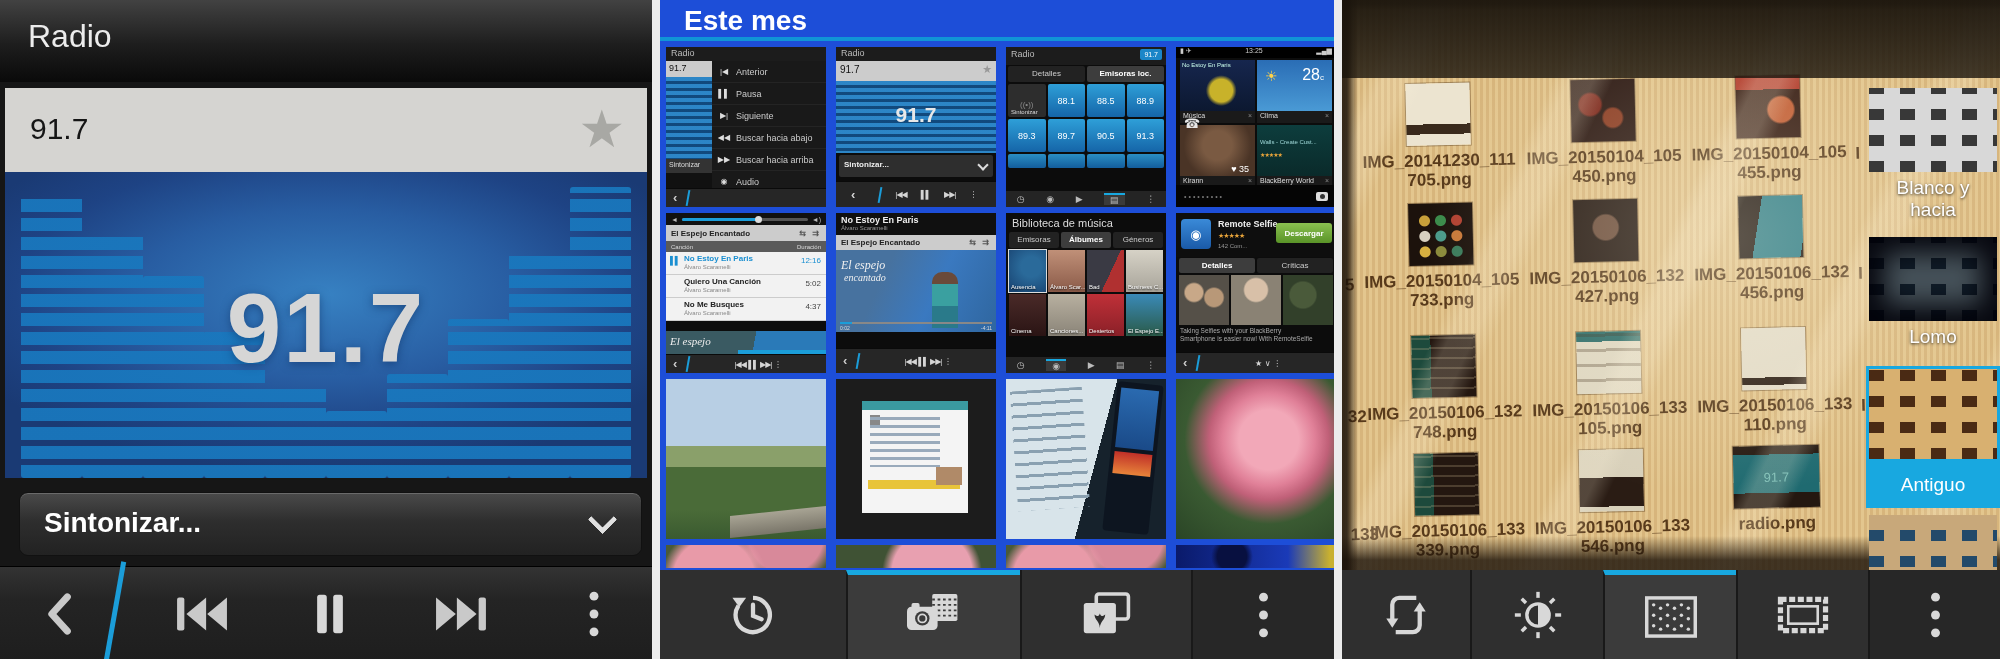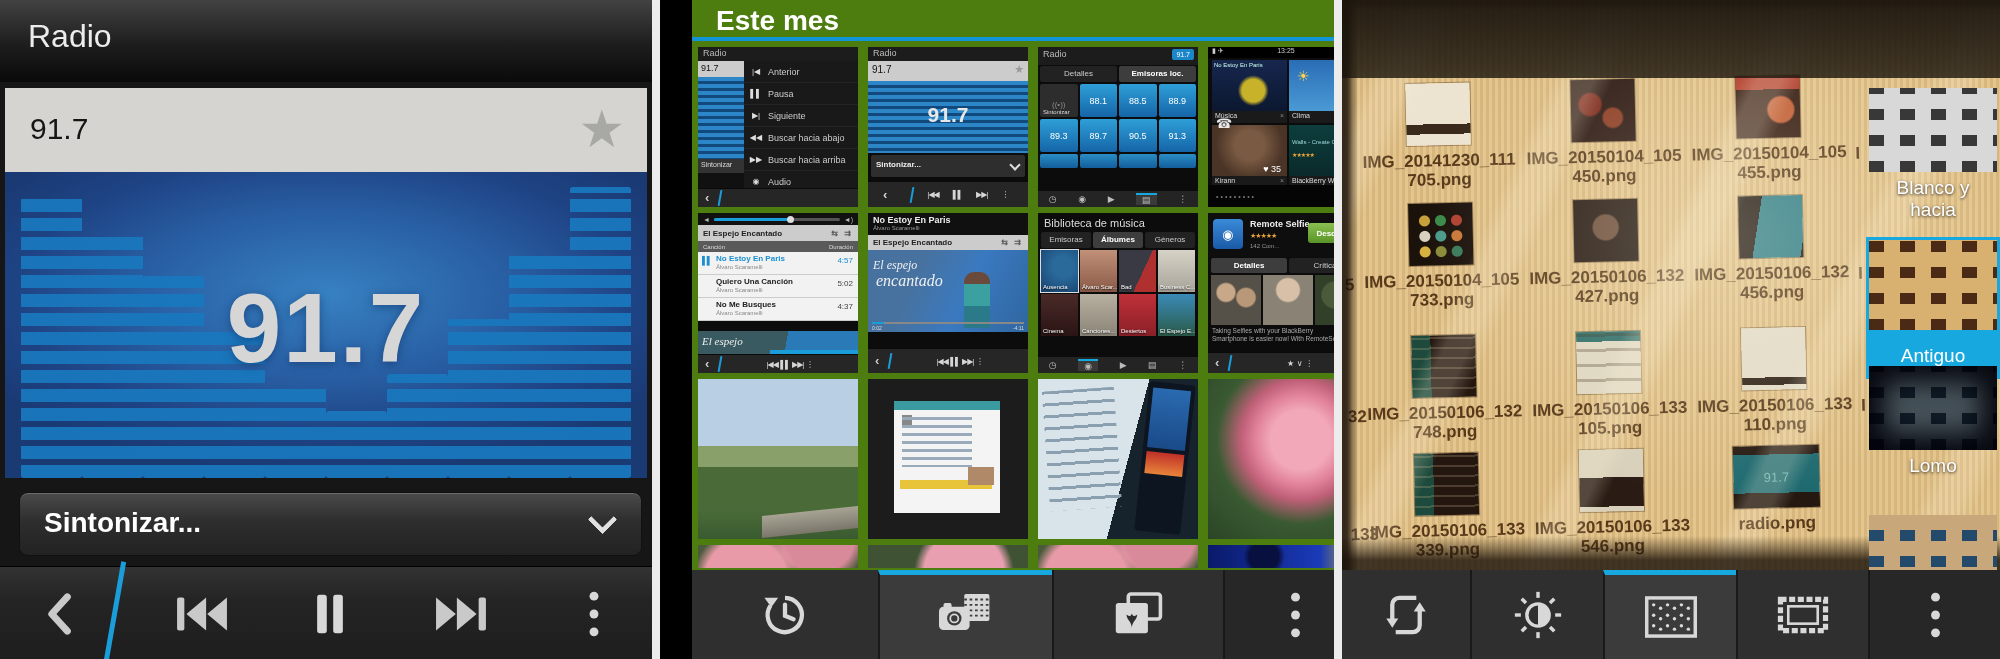--- a/index.html
+++ b/index.html
@@ -32,21 +32,21 @@
     border-right:5px solid #e0e0e0;border-bottom:5px solid #e0e0e0;transform:rotate(45deg);border-radius:2px;}
   .rp-actionbar{position:absolute;left:0;top:566px;width:100%;height:93px;
     background:linear-gradient(#333,#242424 35%,#1e1e1e);border-top:1px solid #000;}
   .slash{position:absolute;left:112px;top:-6px;width:5px;height:106px;background:#1b9dd9;transform:rotate(10deg);}
   .ab-icon{position:absolute;top:50%;transform:translate(-50%,-50%);display:flex;align-items:center;}
 
   .divider{top:0;width:8px;height:659px;background:#ececec;}
   #div1{left:652px;} #div2{left:1334px;}
 
   
-  #gallery-panel{left:660px;top:0;width:674px;height:659px;background:#4d7c0f;margin-left:32px;}
+  #gallery-panel{left:660px;top:0;width:674px;height:659px;background:#1d4ed8;}
   .gp-title{position:absolute;left:24px;top:5px;font-size:28px;font-weight:bold;color:#fff;}
   .gp-line{position:absolute;left:0;top:37px;width:100%;height:4px;background:#1095d6;}
   .th{position:absolute;width:160px;height:160px;background:#0c0c0c;overflow:hidden;font-size:8px;}
   .t-c1{left:6px;} .t-c2{left:176px;} .t-c3{left:346px;} .t-c4{left:516px;}
   .t-r1{top:47px;} .t-r2{top:213px;} .t-r3{top:379px;height:160px;}
   .t-r4{top:545px;height:23px;}
   .th-hdr{height:14px;background:#1c1c1c;color:#bbb;font-size:9px;padding:1px 5px;box-sizing:border-box;}
   .meq{background:#1d68a8;
     background-image:repeating-linear-gradient(to bottom, rgba(45,135,200,.95) 0 4px, rgba(16,70,120,.9) 4px 7px);}
   
@@ -136,21 +136,21 @@
   .t5-art::after{content:"";position:absolute;right:0;bottom:0;width:55%;height:5px;background:#1b9dd9;}
   .t5 .mab{height:18px;}
   
   .t6-hdr{height:22px;background:#101010;padding:2px 5px;box-sizing:border-box;}
   .t6-song{font-size:9px;font-weight:bold;color:#eee;}
   .t6-art{font-size:6px;color:#999;}
   .t6-alb{height:15px;background:#ccc;color:#222;display:flex;justify-content:space-between;align-items:center;padding:0 5px;font-size:8px;font-weight:bold;}
   .t6-alb i{font-style:normal;color:#555;letter-spacing:2px;}
   .t6-vid{position:relative;height:82px;background:linear-gradient(115deg,#47729f 0 30%,#3a79c0 60%,#2f669f);}
   .t6-vid .l1{position:absolute;left:5px;top:8px;font-size:12px;font-style:italic;color:#f0f0f0;font-family:"Liberation Serif",serif;}
-  .t6-vid .l2{position:absolute;left:8px;top:22px;font-size:16px;font-style:italic;color:#f0f0f0;font-family:"Liberation Serif",serif;}
+  .t6-vid .l2{position:absolute;left:8px;top:22px;font-size:10px;font-style:italic;color:#f0f0f0;font-family:"Liberation Serif",serif;}
   .t6-vid .person{position:absolute;right:38px;top:22px;width:26px;height:56px;border-radius:10px 10px 0 0;
     background:linear-gradient(#6a4a3a 0 22%, #3aa0a0 22% 60%, #2a7a8a 60%);}
   .t6-prog{position:absolute;left:4px;right:4px;bottom:8px;height:2px;background:#888;}
   .t6-prog::before{content:"";position:absolute;left:0;top:0;height:2px;width:8%;background:#1b9dd9;}
   .t6-t1{position:absolute;left:4px;bottom:1px;font-size:5px;color:#ddd;}
   .t6-t2{position:absolute;right:4px;bottom:1px;font-size:5px;color:#ddd;}
   
   .t7-title{padding:4px 6px 2px;font-size:11px;color:#ddd;}
   .t7-tabs{display:flex;height:16px;gap:2px;margin:1px 3px;}
   .alb-row{display:flex;gap:2px;margin:2px 3px 0;}
@@ -514,21 +514,21 @@
         </div>
       <div class="t5-cols">
         <span>Canción</span>
         <span>Duración</span>
       </div>
       <div id="tracks">
           <div class="trk playing">
             <span class="pi">▌▌</span>
             <span class="ti">No Estoy En Paris</span>
             <span class="ar">Álvaro Scaramelli</span>
-            <span class="du">4:57</span>
+            <span class="du">12:16</span>
           </div>
           <div class="trk">
             <span class="ti">Quiero Una Canción</span>
             <span class="ar">Álvaro Scaramelli</span>
             <span class="du">5:02</span>
           </div>
           <div class="trk">
             <span class="ti">No Me Busques</span>
             <span class="ar">Álvaro Scaramelli</span>
             <span class="du">4:37</span>
@@ -810,27 +810,27 @@
         </div>
       <div class="fp-glare"></div>
       <div class="fp-edges"></div>
     </div>
 
     <div id="filter-list">
         <div class="filter-item">
           <div class="pv pv-bw"></div>
           <div class="pv-label">Blanco y hacia</div>
         </div>
+        <div class="filter-item">
+          <div class="pv pv-lomo"></div>
+          <div class="pv-label">Lomo</div>
+        </div>
         <div class="filter-item sel">
           <div class="pv pv-antiguo"></div>
           <div class="pv-label">Antiguo</div>
-        </div>
-        <div class="filter-item">
-          <div class="pv pv-lomo"></div>
-          <div class="pv-label">Lomo</div>
         </div>
         <div class="filter-item">
           <div class="pv pv-normal"></div>
         </div>
       </div>
 
     <div class="fp-header">
     </div>
 
     <div class="fp-toolbar">

